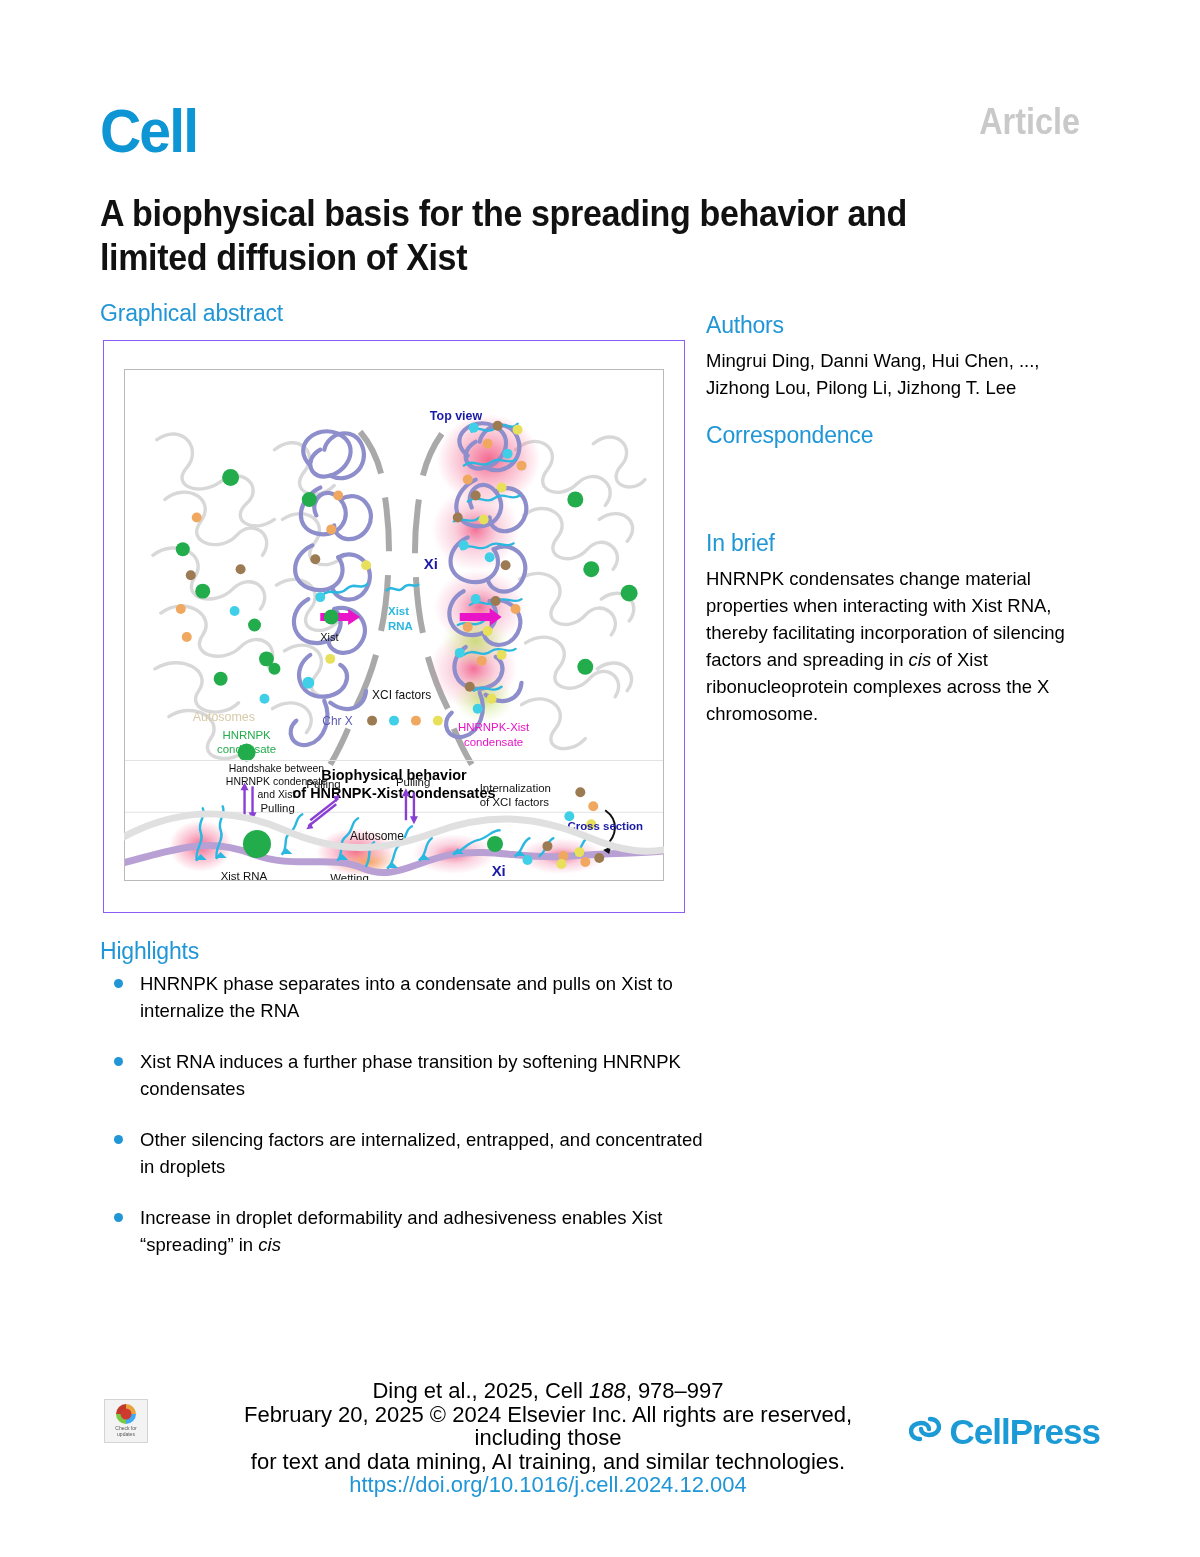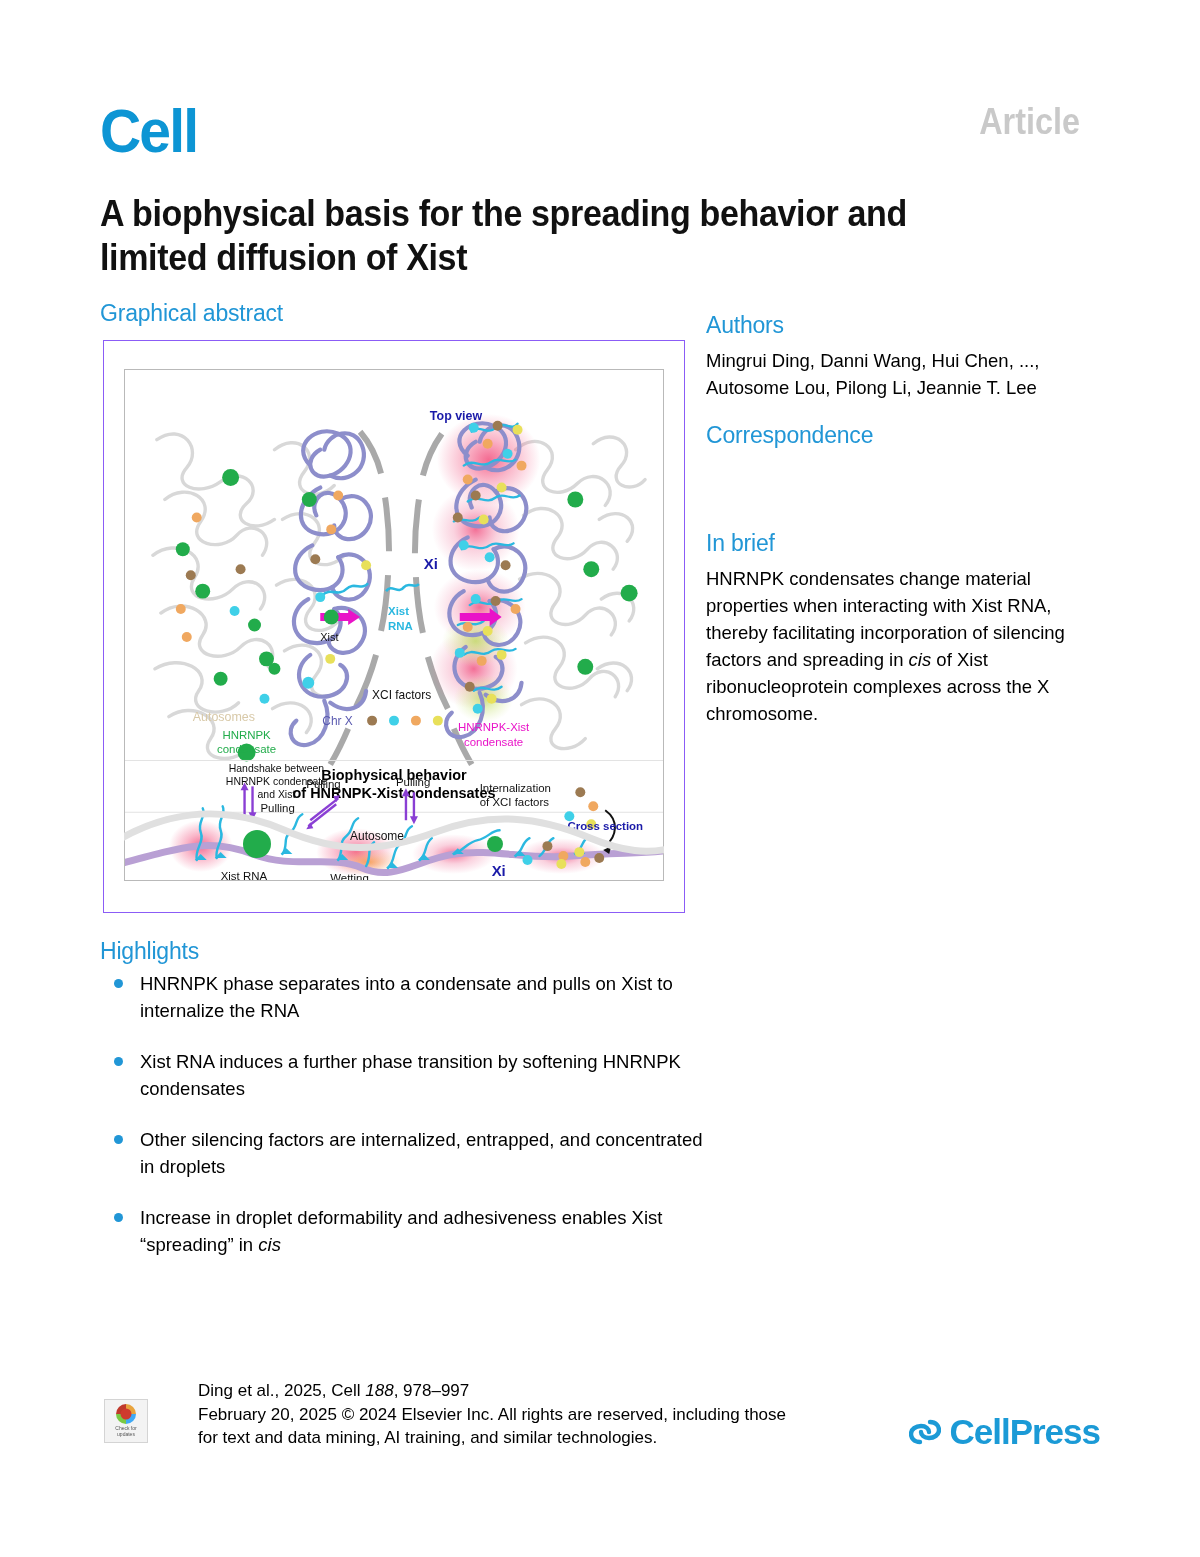--- a/index.html
+++ b/index.html
@@ -147,23 +147,24 @@
   #authors-block { top: 300px; }
   #corr-block    { top: 410px; }
   #brief-block   { top: 518px; }
 
   
   .footer {
     position: absolute;
     left: 198px;
     top: 1379px;
     width: 700px;
-    font-size: 17px;
+    font-size: 22px;
     line-height: 23.5px;
     color: #000;
+    text-align: center;
   }
   .footer .doi { color: #2196d6; text-decoration: none; }
   .footer em { font-style: italic; }
 
   .crossmark {
     position: absolute;
     left: 104px;
     top: 1399px;
     width: 44px;
     height: 44px;
@@ -192,21 +193,21 @@
     font-size: 5px;
     line-height: 6px;
     color: #555;
   }
 
   .cellpress {
     position: absolute;
     right: 100px;
     top: 1414px;
     display: flex;
-    align-items: center;
+    align-items: flex-start;
     gap: 8px;
     color: #1b9ad6;
   }
   .cellpress .cp-word {
     font-size: 35px;
     font-weight: bold;
     letter-spacing: -1px;
     line-height: 35px;
   }
 </style>
@@ -587,21 +588,21 @@
     <div class="hl-item">
       <span class="bullet"></span>
       <span>Increase in droplet deformability and adhesiveness enables Xist “spreading” in </span><em>cis</em>
     </div>
   </div>
 
   <div class="rcol" id="authors-block">
     <div class="sec-head r-head">Authors</div>
     <div class="r-body">
       <div>Mingrui Ding, Danni Wang, Hui Chen, ...,</div>
-      <div>Autosome Lou, Pilong Li, Jeannie T. Lee</div>
+      <div>Jizhong Lou, Pilong Li, Jizhong T. Lee</div>
     </div>
   </div>
 
   <div class="rcol" id="corr-block">
     <div class="sec-head r-head">Correspondence</div>
   </div>
 
   <div class="rcol" id="brief-block">
     <div class="sec-head r-head">In brief</div>
     <div class="r-body"><span>HNRNPK condensates change material properties when interacting with Xist RNA, thereby facilitating incorporation of silencing factors and spreading in </span><em>cis</em><span> of Xist ribonucleoprotein complexes across the X chromosome.</span></div>
@@ -610,20 +611,21 @@
   <div class="crossmark">
     <div class="cm-circle"></div>
     <div class="cm-txt">Check for</div>
     <div class="cm-txt">updates</div>
   </div>
 
   <div class="footer">
     <div><span>Ding et al., 2025, Cell </span><em>188</em><span>, 978–997</span></div>
     <div>February 20, 2025 © 2024 Elsevier Inc. All rights are reserved, including those</div>
     <div>for text and data mining, AI training, and similar technologies.</div>
+    <div><a class="doi" href="#">https://doi.org/10.1016/j.cell.2024.12.004</a></div>
   </div>
 
   <div class="cellpress">
     <svg width="32" height="30" viewBox="0 0 32 30">
       <path d="M21 5 C27 5,30 9,30 13 C30 18,25 21,20 21 C15 21,12 18,12 15" stroke="#1b9ad6" stroke-width="4.4" fill="none" stroke-linecap="round"></path>
       <path d="M11 25 C5 25,2 21,2 17 C2 12,7 9,12 9 C17 9,20 12,20 15" stroke="#1b9ad6" stroke-width="4.4" fill="none" stroke-linecap="round"></path>
     </svg>
     <span class="cp-word">CellPress</span>
   </div>
 

